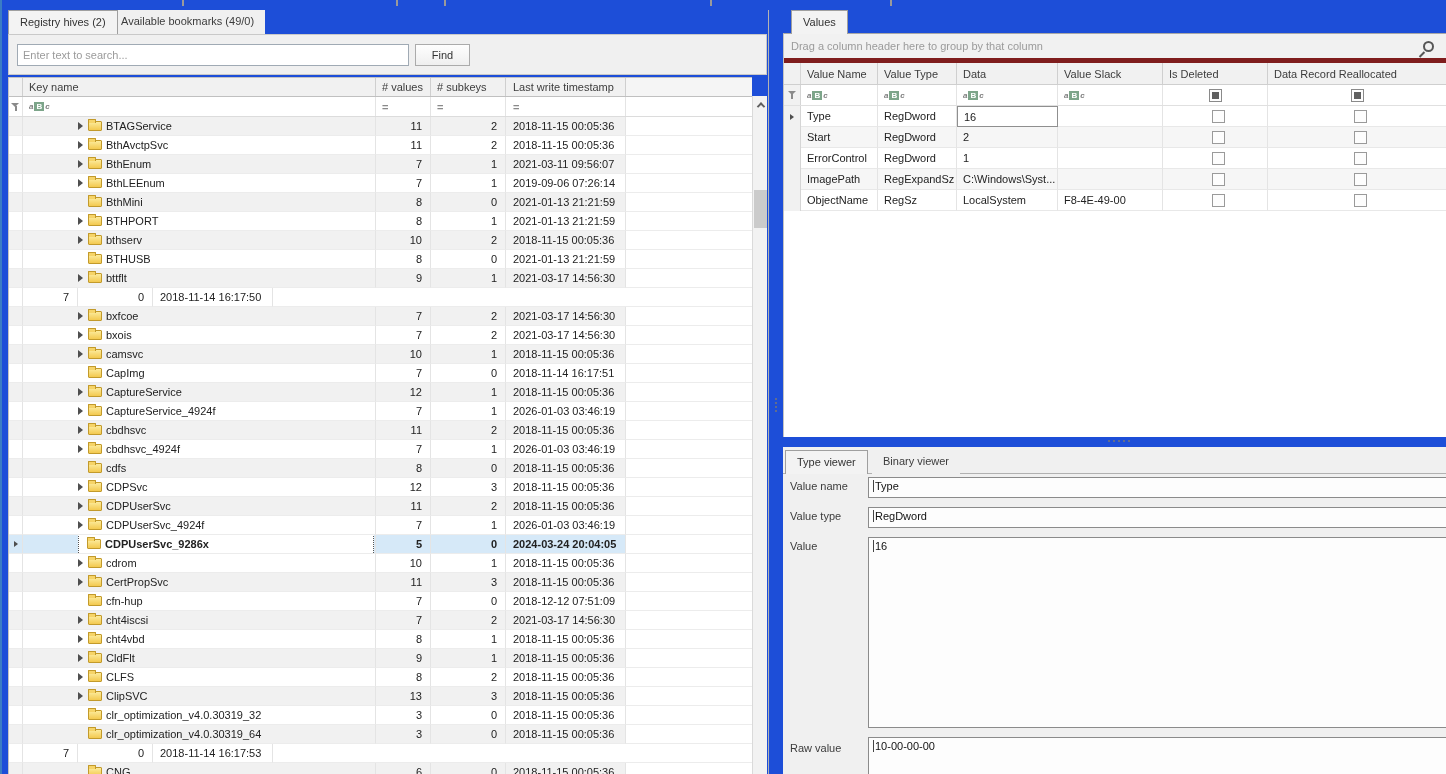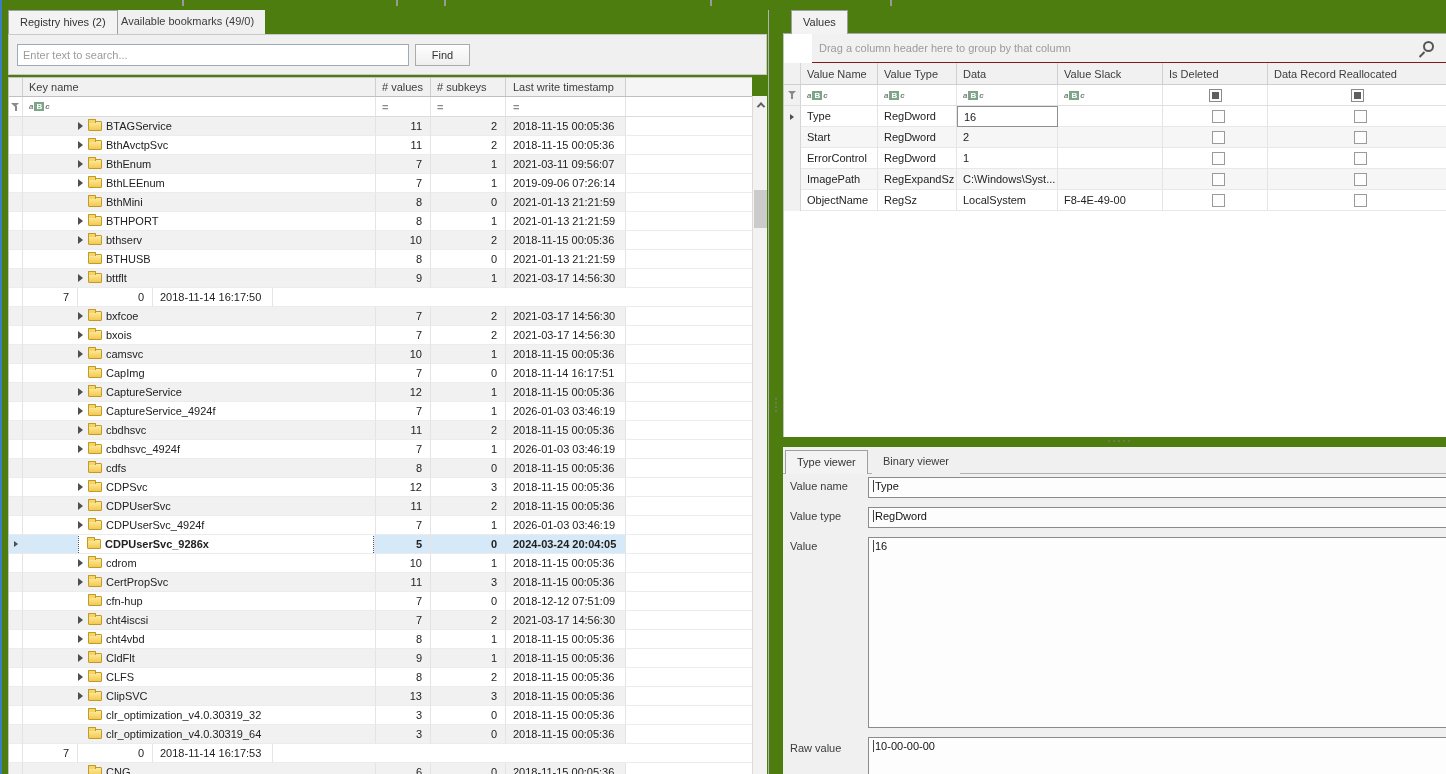--- a/index.html
+++ b/index.html
@@ -1,19 +1,19 @@
 <!DOCTYPE html>
 <html><head>
 <meta charset="utf-8">
 <style>
   * { margin:0; padding:0; box-sizing:border-box; }
   html,body { background:#e8e8e8; }
   #screen {
     position:relative; width:1446px; height:774px; overflow:hidden;
-    background:#4d7c0f; font-family:"Liberation Sans","DejaVu Sans",sans-serif;
+    background:#1d4ed8; font-family:"Liberation Sans","DejaVu Sans",sans-serif;
     font-size:11px; color:#222; cursor:default;
   }
   .abs { position:absolute; }
 
   
   #left-accent { left:0; top:0; width:2px; height:774px; background:#3b7dc4; }
   .remnant { top:0; height:6px; width:2px; background:#9a9a9a; }
 
   
   .tab { height:24px; line-height:22px; padding:0 11px; color:#333; background:#f0f0f0; }
@@ -81,22 +81,22 @@
   #left-panel-border { left:768px; top:10px; width:1px; height:764px; background:#b3b3b3; }
 
   
   #vsplit-dots { left:773px; top:398px; width:6px; display:flex; flex-direction:column; align-items:center; gap:2px; }
   #vsplit-dots i, #hsplit-dots i { width:2px; height:2px; background:#777; border-radius:50%; display:block; }
   #hsplit-dots { left:1108px; top:440px; display:flex; gap:3px; }
 
   
   #vgrid { left:783px; top:33px; width:663px; height:404px; background:#fff;
     border-top:1px solid #a8a8a8; border-left:1px solid #c3c3c3; overflow:hidden; }
-  #group-band { display:flex; align-items:center; height:29px; background:#f1f1f1; border-bottom:1px solid #7f1d1d;
-    color:#9b9b9b; padding-left:7px; position:relative;margin-left:28px; }
+  #group-band { display:flex; align-items:center; height:29px; background:#f1f1f1; border-bottom:5px solid #7f1d1d;
+    color:#9b9b9b; padding-left:7px; position:relative; }
   .mag { position:absolute; right:12px; top:7px; width:11px; height:11px; border:2px solid #565656; border-radius:50%; }
   .mag::after { content:""; position:absolute; left:-4px; top:8px; width:2px; height:7px; background:#565656; transform:rotate(45deg); }
   .vrh { display:flex; height:22px; border-bottom:1px solid #cfcfcf; }
   .vrf { display:flex; height:21px; border-bottom:1px solid #e0e0e0; }
   .vrow { display:flex; height:21px; }
   .vrow .cell { border-bottom:1px solid #e8e8e8; padding-left:6px; }
   .vrow.alt .cell { background:#f6f6f6; }
   .v-ind { width:17px; flex:0 0 17px; background:#f1f1f1 !important; border-right:1px solid #d5d5d5; padding:0 !important;
     display:flex; align-items:center; justify-content:center; }
   .v-name { width:77px; } .v-type { width:79px; } .v-data { width:101px; } .v-slack { width:105px; }

